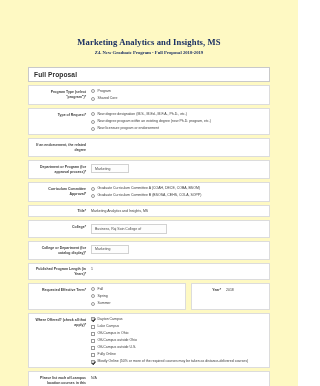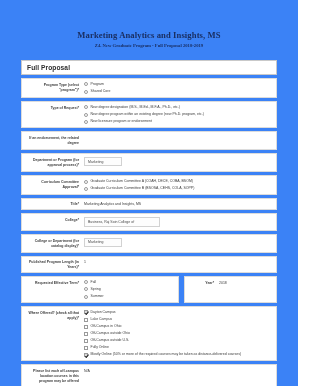--- a/index.html
+++ b/index.html
@@ -6,22 +6,22 @@
   html, body {
     margin: 0; padding: 0;
     width: 298px; height: 386px;
     background: #ffffff;
     font-family: "Liberation Sans", sans-serif;
     overflow: hidden;
   }
   .page {
     position: relative;
     width: 298px; height: 386px;
-    background: #3b82f6;
-    padding: 8px;
+    background: #fef9c3;
+    padding: 15px;
   }
 
   
   .doc-header {
     padding-top: 22px;
     text-align: center;
   }
   .doc-title {
     font-family: "Liberation Serif", serif;
     font-weight: bold;

